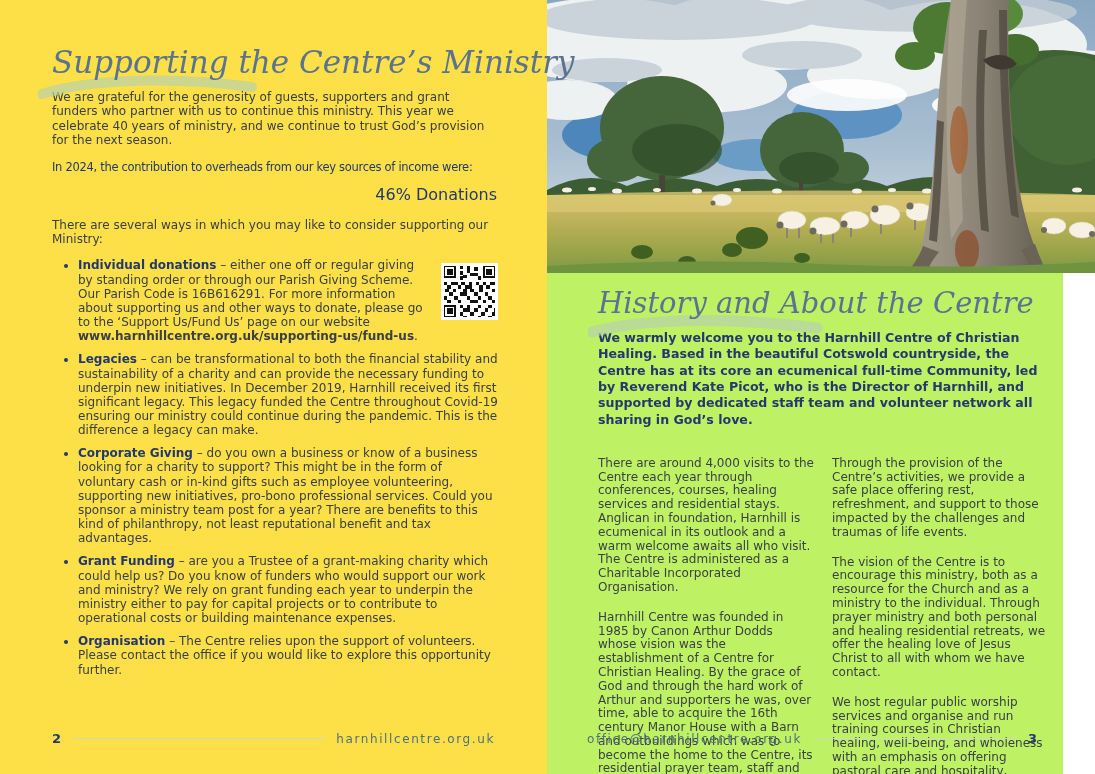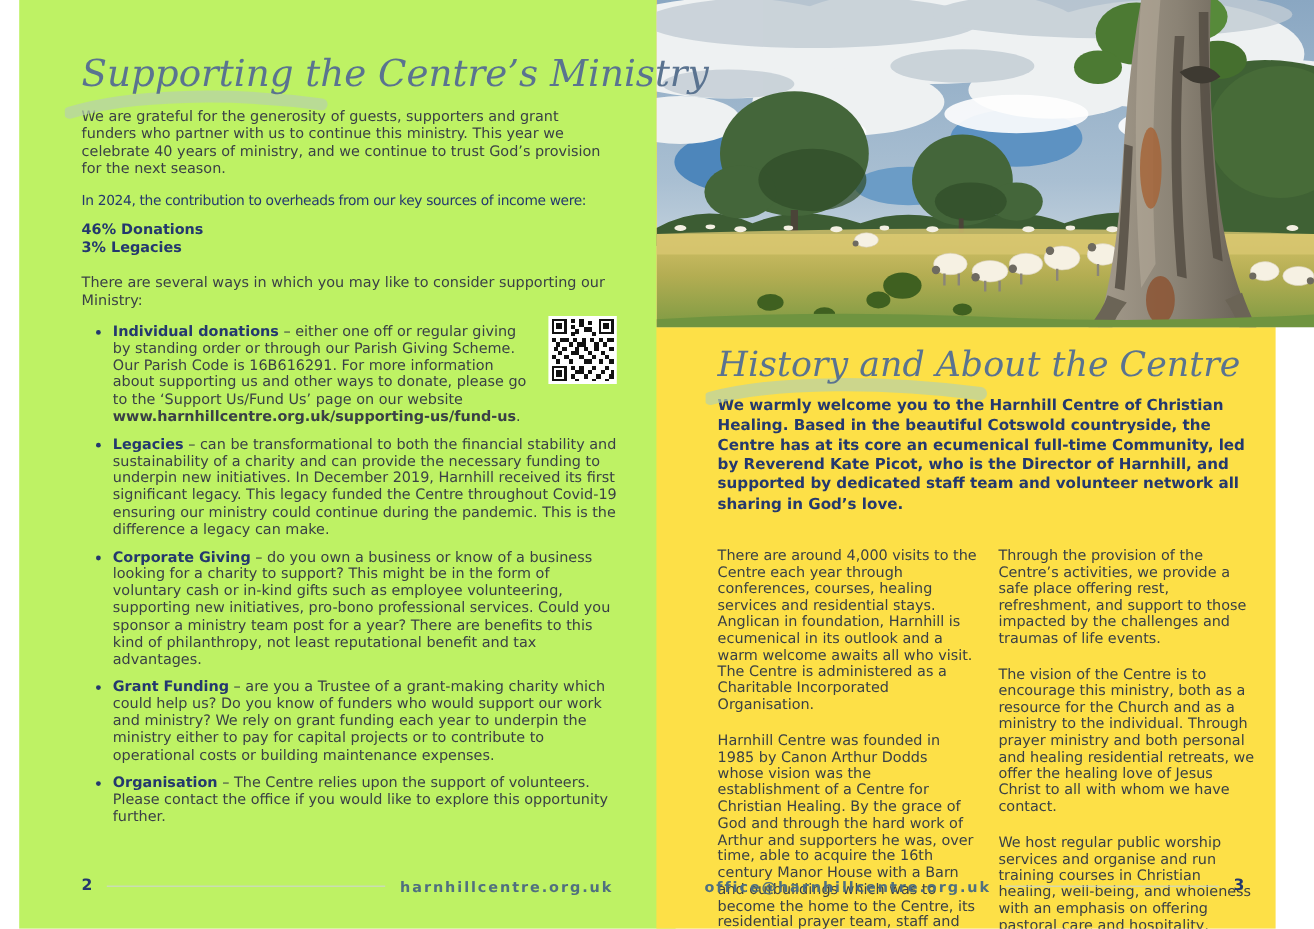--- a/index.html
+++ b/index.html
@@ -2,56 +2,56 @@
 <html><head>
 <meta charset="utf-8">
 <style>
   html,body{margin:0;padding:0;}
   body{
     width:1095px;height:774px;position:relative;overflow:hidden;
     font-family:"DejaVu Sans","Liberation Sans",sans-serif;
     background:#ffffff;
   }
   .page{position:absolute;top:0;height:774px;}
-  .page-left{left:16px;width:547px;background:#bef264;}
-  .page-right{left:547px;width:516px;background:#fde047;}
+  .page-left{left:0;width:547px;background:#fde047;}
+  .page-right{left:547px;width:516px;background:#bef264;}
 
   
   .pl-inner{padding:44px 50px 0 52px;position:relative;height:730px;box-sizing:border-box;}
   .script-title{
     position:relative;z-index:1;
     font-family:"DejaVu Serif","Liberation Serif",serif;
     font-style:italic;font-weight:400;
     font-size:31px;color:#5a7390;letter-spacing:0px;white-space:nowrap;
   }
   .title-wrap{position:relative;margin-bottom:10px;}
   .swoosh{position:absolute;z-index:0;left:-14px;top:28px;}
   .body-text{font-size:12px;line-height:1.2;color:#3a4046;}
   .pl-intro{margin:6px 0 0 0;width:445px;}
   .income-heading{
     margin-top:12px;font-size:11.5px;letter-spacing:-0.3px;
     font-weight:normal;color:#24386e;white-space:nowrap;
   }
-  .income-list{margin-top:10px;font-size:12px;font-weight:bold;color:#24386e;line-height:1.32;}
+  .income-list{margin-top:10px;font-size:16px;font-weight:normal;color:#24386e;line-height:1.32;text-align:right;}
   .ways-intro{margin-top:13px;width:445px;}
   ul.support-list{margin:10px 0 0 0;padding-left:26px;}
   ul.support-list li{margin-bottom:9px;font-size:12px;line-height:1.18;color:#3a4046;width:420px;}
   ul.support-list li::marker{color:#24386e;}
   ul.support-list li.with-qr{width:352px;}
   .lead{font-weight:bold;color:#24386e;text-align:right;}
   .bold-link{font-weight:bold;color:#3a4046;}
   .qr-box{position:absolute;right:49px;top:263px;}
 
   
   .footer{position:absolute;bottom:28px;display:flex;align-items:center;gap:12px;}
   .footer-left{left:52px;width:443px;}
   .footer-right{left:40px;width:450px;}
   .page-num{font-size:13px;font-weight:bold;color:#24386e;}
   .footer-rule{flex:1;height:1px;background:#ccd8c8;}
-  .footer-site{font-size:12px;letter-spacing:1.6px;color:#50707f;font-weight:bold;}
+  .footer-site{font-size:12px;letter-spacing:1.6px;color:#50707f;}
 
   
   .photo{position:absolute;top:0;left:0;width:548px;height:273px;overflow:hidden;}
   .pr-inner{position:absolute;top:273px;left:0;width:548px;padding:13px 47px 0 51px;box-sizing:border-box;}
   .pr-title .script-title{font-size:29px;}
   .pr-intro{
     margin-top:8px;font-size:12.6px;font-weight:bold;color:#24386e;
     line-height:1.3;width:452px;
   }
   .cols{display:flex;gap:18px;margin-top:11px;}
@@ -69,21 +69,20 @@
       </svg>
       <div class="script-title">Supporting the Centre’s Ministry</div>
     </div>
 
     <p class="body-text pl-intro">We are grateful for the generosity of guests, supporters and grant funders who partner with us to continue this ministry. This year we celebrate 40 years of ministry, and we continue to trust God’s provision for the next season.</p>
 
     <div class="income-heading">In 2024, the contribution to overheads from our key sources of income were:</div>
 
     <div class="income-list">
       <div>46% Donations</div>
-      <div>3% Legacies</div>
     </div>
 
     <p class="body-text ways-intro">There are several ways in which you may like to consider supporting our Ministry:</p>
 
     <ul class="support-list">
       <li class="with-qr">
         <span class="lead">Individual donations</span><span> – either one off or regular giving by standing order or through our Parish Giving Scheme. Our Parish Code is 16B616291. For more information about supporting us and other ways to donate, please go to the ‘Support Us/Fund Us’ page on our website </span><span class="bold-link">www.harnhillcentre.org.uk/supporting-us/fund-us</span><span>.</span>
       </li>
       <li>
         <span class="lead">Legacies</span><span> – can be transformational to both the financial stability and sustainability of a charity and can provide the necessary funding to underpin new initiatives. In December 2019, Harnhill received its first significant legacy. This legacy funded the Centre throughout Covid-19 ensuring our ministry could continue during the pandemic. This is the difference a legacy can make.</span>

